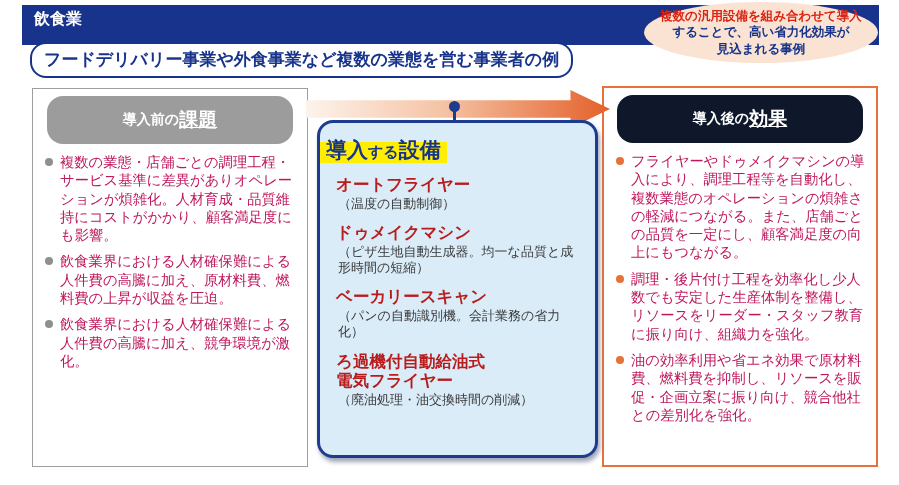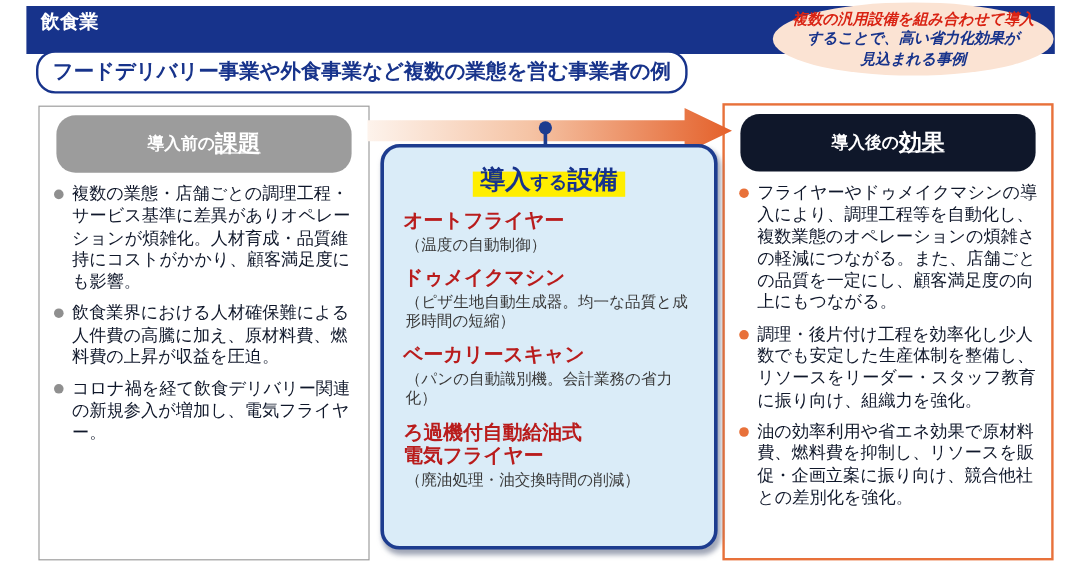--- a/index.html
+++ b/index.html
@@ -11,21 +11,21 @@
     position: absolute; left: 22px; top: 5px; width: 857px; height: 40px;
     background: #17338b; color: #fff; font-weight: bold; font-size: 16px;
     line-height: 28px; padding-left: 12px;
   }
 
   
   .callout {
     position: absolute; left: 644px; top: 2px; width: 234px; height: 61px;
     background: #fbe3d3; border-radius: 50%; z-index: 6;
     display: flex; flex-direction: column; justify-content: center; align-items: center;
-    font-weight: bold; font-size: 12.5px; line-height: 1.32; text-align: center; font-style: italic;
+    font-weight: bold; font-size: 12.5px; line-height: 1.32; text-align: center;
   }
   .callout .red { color: #d92313; }
   .callout .navy { color: #17338b; }
 
   
   .subtitle-box {
     position: absolute; left: 30px; top: 42px;
     border: 2px solid #17338b; border-radius: 16px; background: #fff;
     color: #17338b; font-weight: bold; font-size: 17px; padding: 4px 12px 5px;
     white-space: nowrap;
@@ -42,21 +42,21 @@
     display: flex; justify-content: center; align-items: center;
   }
   .pill-gray { background: #9c9c9c; }
   .pill-orange { background: #0f172a; }
   .pill .prefix { font-size: 14px; }
   .pill .emph { font-size: 19px; text-decoration: underline; }
 
   ul.bullets { margin: 9px 6px 0 10px; padding: 0; list-style: none; }
   ul.bullets li {
     position: relative; padding-left: 17px; margin-bottom: 8px;
-    font-size: 14.3px; line-height: 1.28; color: #0f172a;
+    font-size: 14.3px; line-height: 1.28; color: #be185d;
   }
   ul.bullets li::before {
     content: ""; position: absolute; left: 2px; top: 5px;
     width: 8px; height: 8px; border-radius: 50%; background: #8f8f8f;
   }
   .panel-after ul.bullets li::before { background: #e8713a; }
 
   
   .arrow {
     position: absolute; left: 306px; top: 90px; width: 304px; height: 38px; z-index: 1;
@@ -65,21 +65,21 @@
   }
   .stem-line { position: absolute; left: 453px; top: 106px; width: 3px; height: 19px; background: #1d3c8f; z-index: 2; }
   .stem-dot  { position: absolute; left: 449px; top: 101px; width: 11px; height: 11px; border-radius: 50%; background: #1d3c8f; z-index: 3; }
 
   
   .equip-box {
     position: absolute; left: 317px; top: 120px; width: 281px; height: 338px; z-index: 2;
     background: #daecf8; border: 3px solid #1d3c8f; border-radius: 16px;
     box-shadow: 2px 4px 4px rgba(96, 106, 134, 0.6);
   }
-  .equip-title { text-align: center; margin-top: 13px; }
+  .equip-title { margin-top: 13px; }
   .equip-title .hl {
     background: #ffee00; color: #17338b; font-weight: bold; padding: 1px 6px 3px;
   }
   .equip-title .big { font-size: 21px; }
   .equip-title .small { font-size: 15px; }
   .equip-items { padding: 11px 12px 0 16px; }
   .equip-item { margin-bottom: 11px; }
   .equip-name {
     color: #b91c1c; font-weight: bold; font-size: 16.5px; line-height: 1.2;
     white-space: pre-line;
@@ -110,21 +110,21 @@
   <div class="stem-dot"></div>
 
   <div class="panel panel-before">
     <div class="pill pill-gray">
       <span class="prefix">導入前の</span>
         <span class="emph">課題</span>
     </div>
     <ul class="bullets">
       <li><span>複数の業態・店舗ごとの調理工程・サービス基準に差異がありオペレーションが煩雑化。人材育成・品質維持にコストがかかり、顧客満足度にも影響。</span></li>
       <li><span>飲食業界における人材確保難による人件費の高騰に加え、原材料費、燃料費の上昇が収益を圧迫。</span></li>
-      <li><span>コロナ禍を経て飲食デリバリー関連の新規参入が増加し、電気フライヤー。</span></li>
+      <li><span>飲食業界における人材確保難による人件費の高騰に加え、競争環境が激化。</span></li>
     </ul>
   </div>
 
   <div class="equip-box">
     <div class="equip-title">
       <span class="hl"><span class="big">導入</span><span class="small">する</span><span class="big">設備</span></span>
     </div>
     <div class="equip-items">
       <div class="equip-item">
         <div class="equip-name">オートフライヤー</div>

